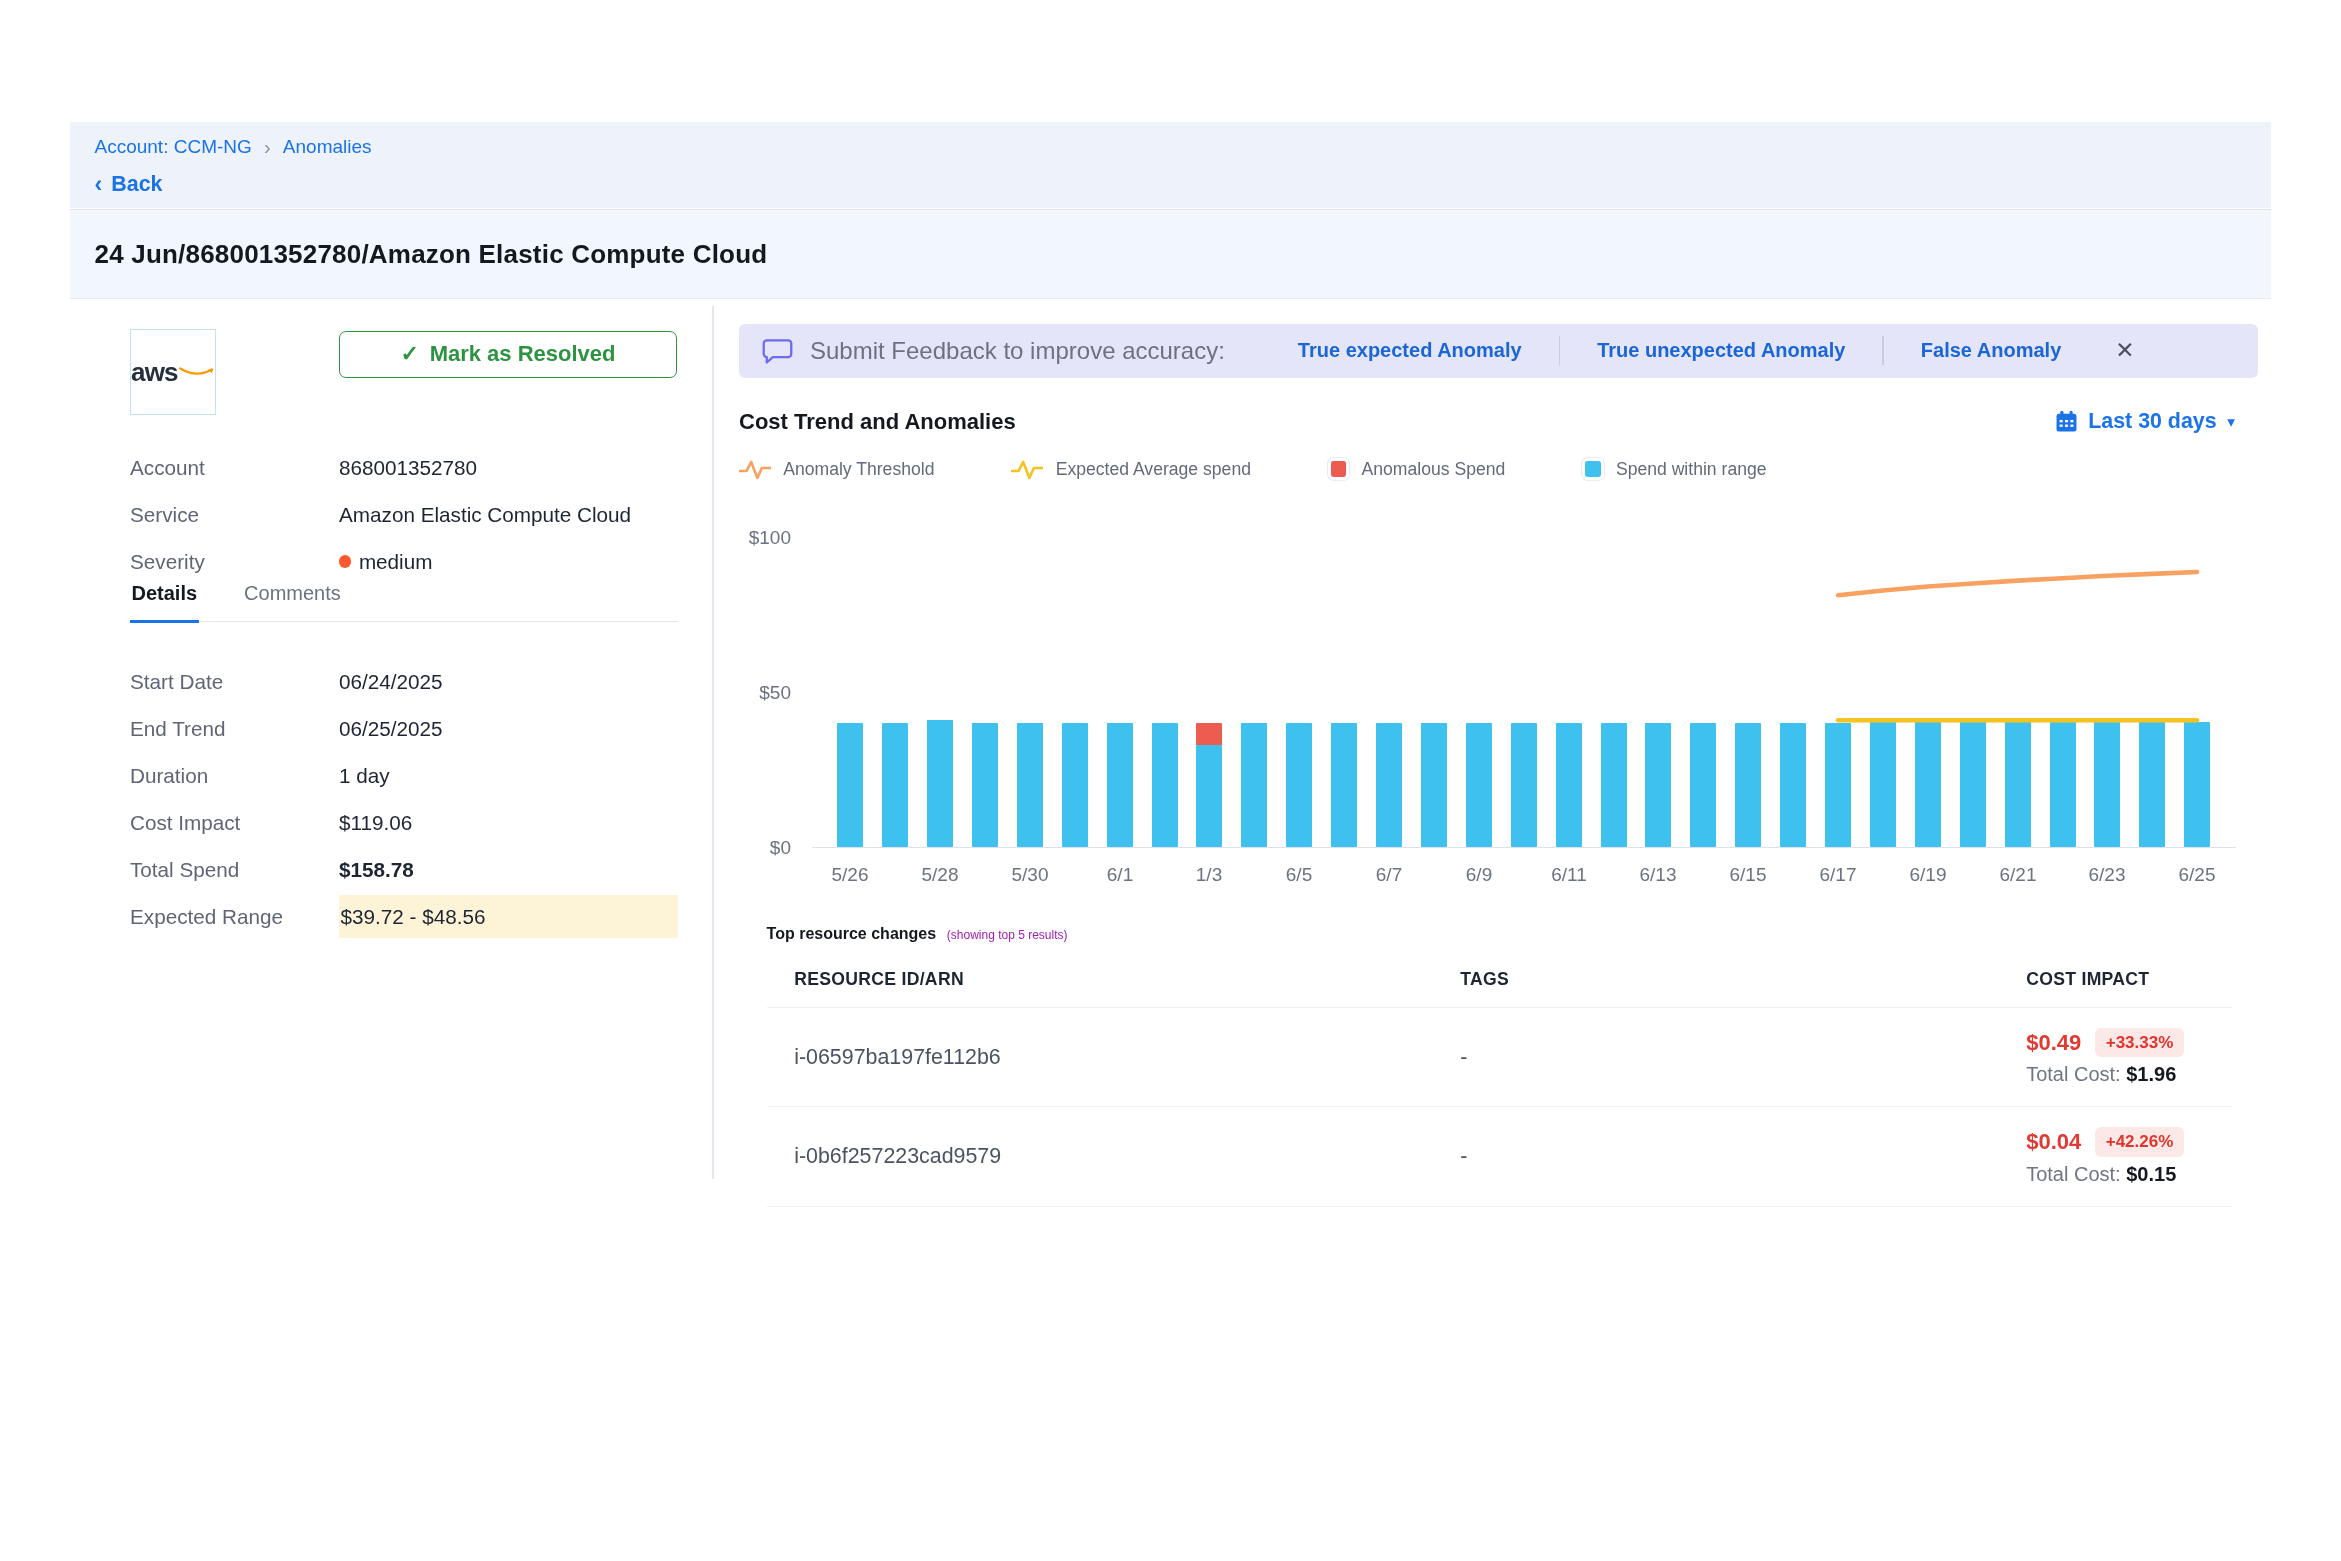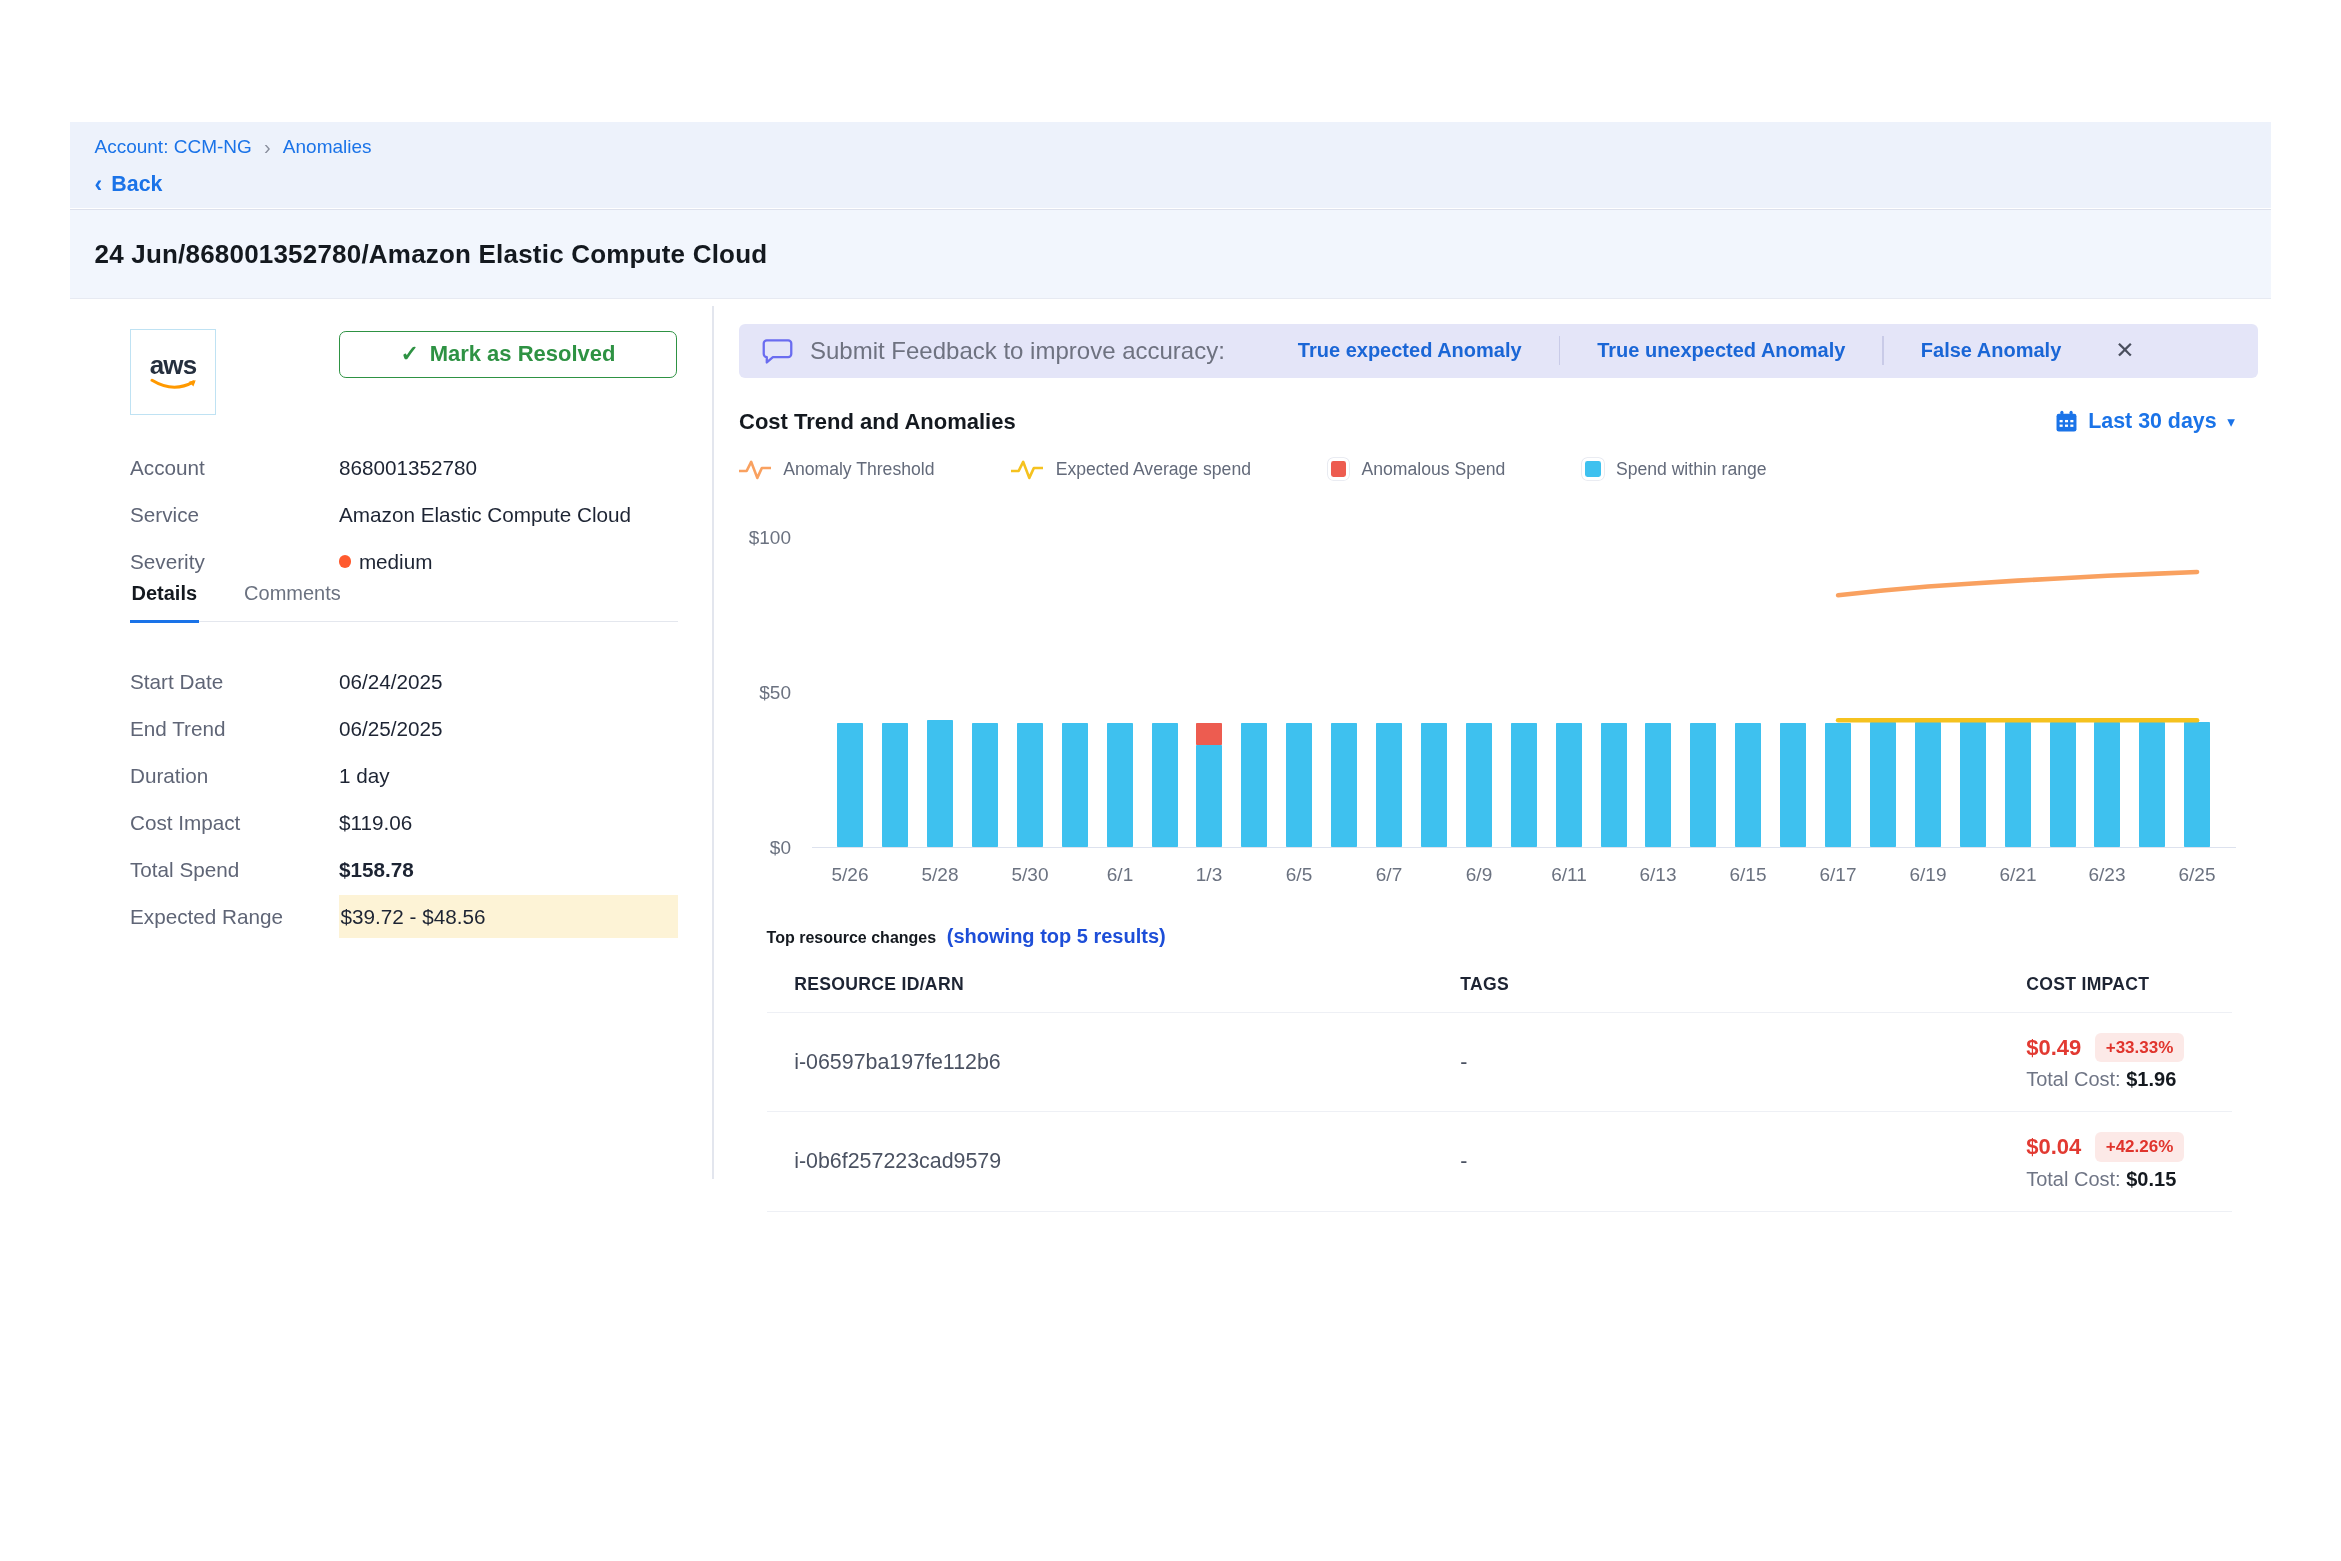--- a/index.html
+++ b/index.html
@@ -15,21 +15,21 @@
   .breadcrumb { display:flex; align-items:center; gap:12.2px; font-size:19px; color:#1a73e8; }
   .breadcrumb .crumb { cursor:pointer; }
   .breadcrumb .sep { color:#8a8f9d; font-size:20px; }
   .back-row { margin-top:12.2px; display:flex; align-items:center; gap:9.2px; color:#1a73e8; font-size:21.4px; font-weight:bold; cursor:pointer; }
   .back-row .arr { font-size:23px; font-weight:bold; }
   h1.page-title { font-size:26px; font-weight:bold; color:#14191f; letter-spacing:0.2px; }
 
   
   #left-panel { position:absolute; left:130px; top:329px; width:548px; }
   .aws-box { position:absolute; left:0; top:0; width:86px; height:86px; background:#fff;
-             border:1.5px solid #bfe2f3; display:flex; flex-direction:column; align-items:center; justify-content:center; }
+             border:1.5px solid #bfe2f3; display:flex; flex-direction:row; align-items:center; justify-content:center; }
   .aws-word { font-size:26px; font-weight:bold; color:#252f3e; letter-spacing:-0.8px; line-height:1; }
   .resolve-btn { position:absolute; left:209px; top:1.5px; width:338px; height:47px; background:#fff;
                  border:1.9px solid #2e9243; border-radius:6.9px; color:#2e9243; font-size:22px; font-weight:bold;
                  display:flex; align-items:center; justify-content:center; gap:10.7px; cursor:pointer; }
   .summary { position:absolute; left:0; top:115px; width:548px; }
   .srow { display:flex; align-items:center; min-height:47px; font-size:20.7px; }
   .srow .lbl { width:209px; color:#5f6576; }
   .srow .val { color:#1d2433; }
   .sev-val { color:#ff5a2e; display:flex; align-items:center; gap:7.7px; }
   .sev-dot { width:12.2px; height:12.2px; border-radius:50%; background:#ff5a2e; display:inline-block; }
@@ -78,21 +78,21 @@
   .yt0 { top:27.6px; } .yt1 { top:182px; } .yt2 { top:337px; }
   #plot { position:absolute; left:73px; top:38px; width:1424px; height:309px; }
   .axis-line { position:absolute; left:0; top:309px; width:100%; height:1.5px; background:#dde2ee; }
   .bar { position:absolute; bottom:0; border-radius:0.8px; }
   .xlab { position:absolute; font-size:19px; color:#6b7280; transform:translateX(-50%); white-space:nowrap; }
   #lines-svg { position:absolute; inset:0; overflow:visible; }
 
   .resources { margin:27.6px 0 0 27.6px; width:1465px; }
   .res-title-row { display:flex; align-items:baseline; gap:10.7px; }
   .res-title { font-size:16px; font-weight:bold; color:#14191f; }
-  .res-sub { font-size:20px; color:#1d4ed8;font-weight:bold; }
+  .res-sub { font-size:12px; color:#a21caf; }
   .res-table { margin-top:26px; }
   .res-hdr { display:grid; grid-template-columns:666px 566px 1fr; font-size:17.6px; font-weight:bold;
              letter-spacing:0.3px; color:#1d2433; padding:0 0 17px 27.6px; border-bottom:1.5px solid #eef0f5; }
   .res-row { display:grid; grid-template-columns:666px 566px 1fr; align-items:center;
              padding:20px 0 20px 27.6px; border-bottom:1.5px solid #eef0f5; }
   .res-id { font-size:21.4px; color:#4b5262; }
   .res-tags { font-size:21.4px; color:#4b5262; }
   .impact-line { display:flex; align-items:center; gap:13.8px; }
   .impact-amt { font-size:22px; font-weight:bold; color:#e23a32; }
   .impact-pill { font-size:17px; font-weight:bold; color:#e0342c; background:#fce9e7; border-radius:6.1px; padding:4.6px 10.7px; }

